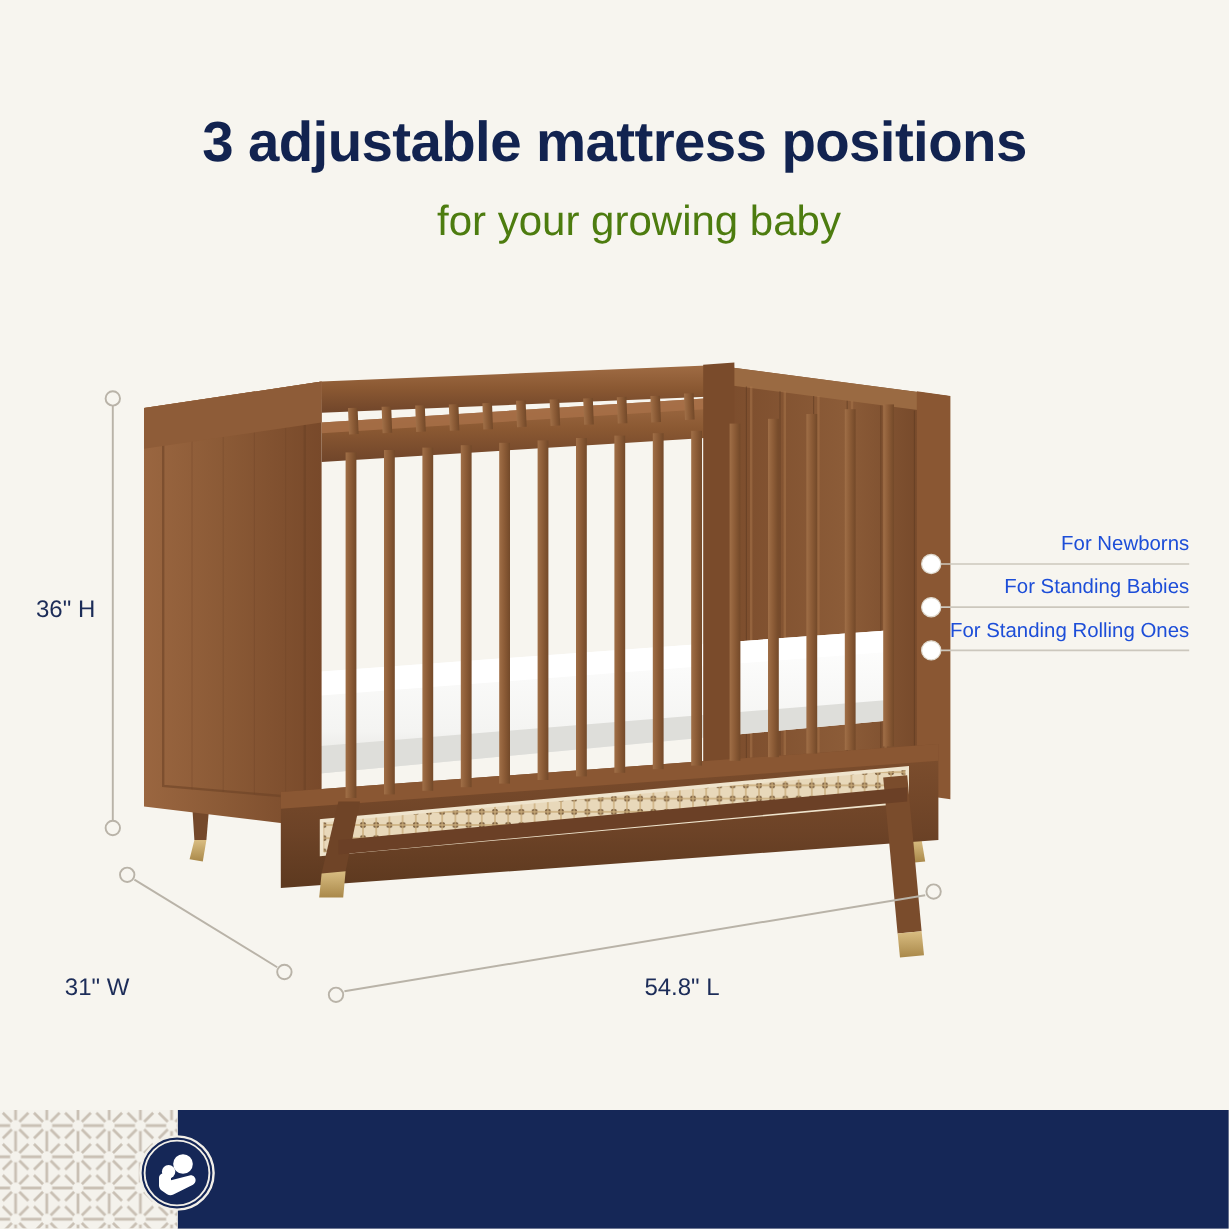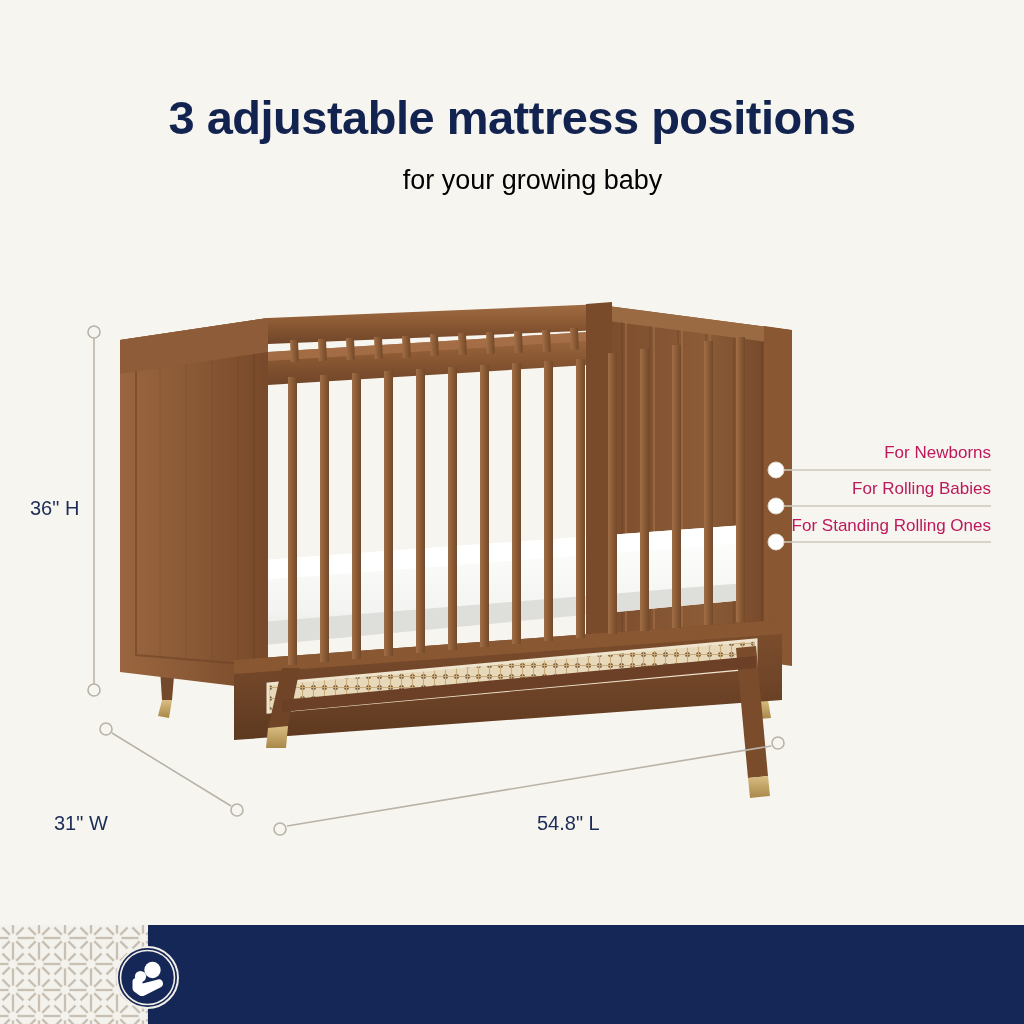--- a/index.html
+++ b/index.html
@@ -16,37 +16,37 @@
   .title {
     position:absolute; left:0; top:93px; width:1024px;
     text-align:center;
     font-size:47px; font-weight:bold; letter-spacing:-0.5px;
     color:#122350;
     line-height:1.05;
   }
   .subtitle {
     position:absolute; left:0; top:165px; width:1024px;
     text-align:center;
-    font-size:27px; font-weight:normal;
-    color:#000000;
+    font-size:35px; font-weight:normal;
+    color:#4d7c0f;
     padding-left:41px;
   }
 
   
   .dim-label {
     position:absolute; color:#1c2c58; font-size:20px; white-space:nowrap;
   }
   #dim-h-label { left:30px; top:497px; }
   #dim-w-label { left:54px; top:812px; }
   #dim-l-label { left:537px; top:812px; }
 
   
   .pos-label {
     position:absolute; right:33px;
-    color:#be185d; font-size:17px; white-space:nowrap;
+    color:#1d4ed8; font-size:17px; white-space:nowrap;
     text-align:right;
   }
   #pos-0 { top:443px; }
   #pos-1 { top:479px; }
   #pos-2 { top:516px; }
 
   
   #banner {
     position:absolute; left:0; top:925px; width:1024px; height:99px;
   }
@@ -269,21 +269,21 @@
       <circle cx="776" cy="506" r="8"></circle>
       <circle cx="776" cy="542" r="8"></circle>
     </g>
   </svg>
 
   <div class="dim-label" id="dim-h-label">36" H</div>
   <div class="dim-label" id="dim-w-label">31" W</div>
   <div class="dim-label" id="dim-l-label">54.8" L</div>
 
   <div class="pos-label" id="pos-0">For Newborns</div>
-  <div class="pos-label" id="pos-1">For Rolling Babies</div>
+  <div class="pos-label" id="pos-1">For Standing Babies</div>
   <div class="pos-label" id="pos-2">For Standing Rolling Ones</div>
 
   <div id="banner">
     <div id="banner-navy"></div>
     <div id="banner-cane">
       <svg width="148" height="99">
         <rect width="148" height="99" fill="url(#caneBanner)"></rect>
       </svg>
     </div>
   </div>

